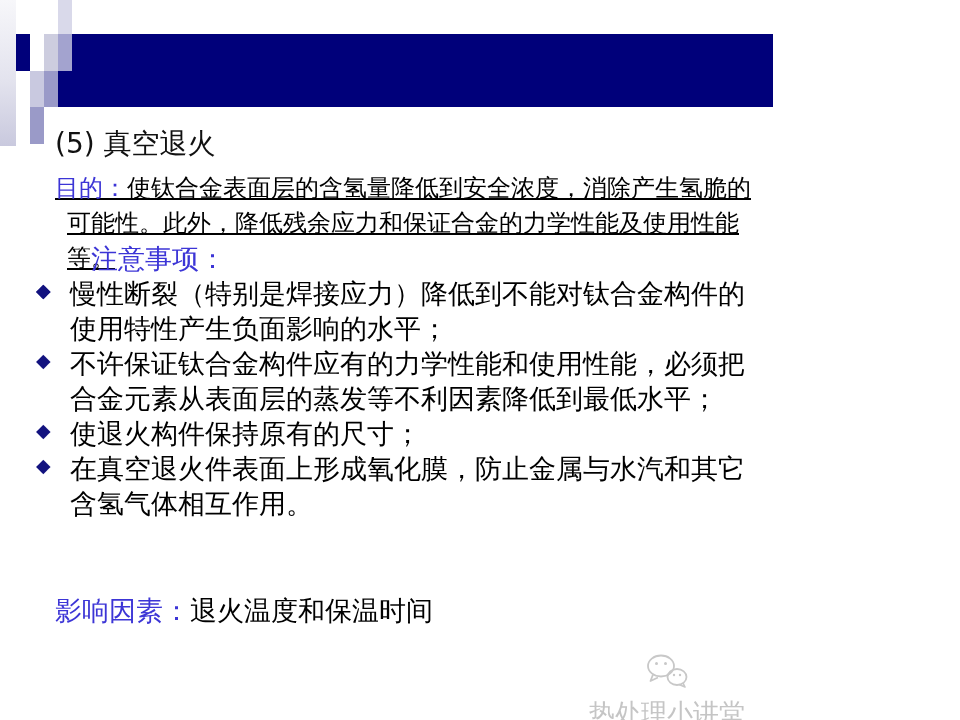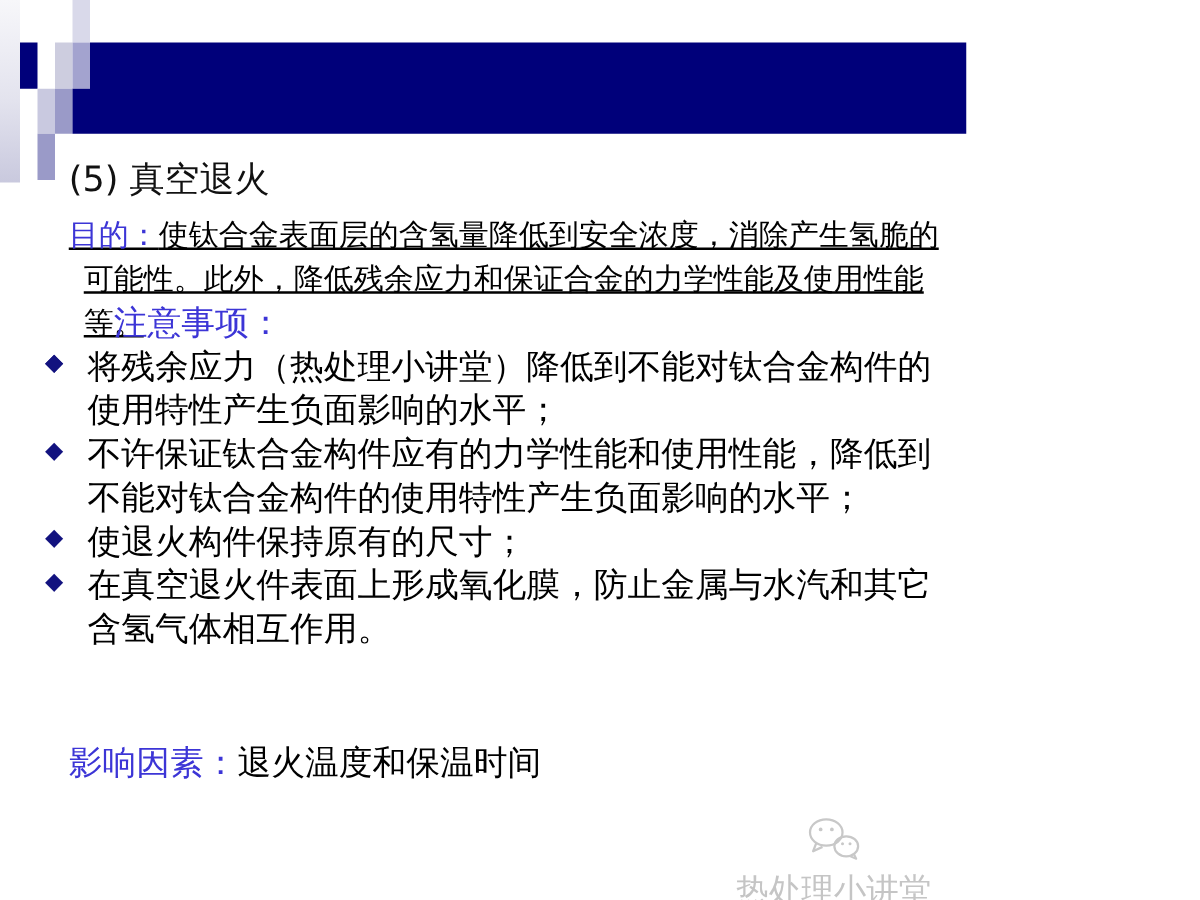--- a/index.html
+++ b/index.html
@@ -88,22 +88,22 @@
   </div>
 
   <h1 class="title">(5) 真空退火</h1>
 
   <p class="purpose"><span class="lbl">目的：</span><span>使钛合金表面层的含氢量降低到安全浓度，消除产生氢脆的可能性。此外，降低残余应力和保证合金的力学性能及使用性能等。</span></p>
 
   <div class="notes-heading lbl">注意事项：</div>
 
   <ul class="bullets">
     <li><span class="diamond">◆</span></li>
-    <li><span class="diamond">◆</span><span>将残余应力（热处理小讲堂）降低到不能对钛合金构件的使用特性产生负面影响的水平；</span></li>
-    <li><span class="diamond">◆</span><span>不许保证钛合金构件应有的力学性能和使用性能，降低到不能对钛合金构件的使用特性产生负面影响的水平；</span></li>
+    <li><span class="diamond">◆</span><span>慢性断裂（特别是焊接应力）降低到不能对钛合金构件的使用特性产生负面影响的水平；</span></li>
+    <li><span class="diamond">◆</span><span>不许保证钛合金构件应有的力学性能和使用性能，必须把合金元素从表面层的蒸发等不利因素降低到最低水平；</span></li>
     <li><span class="diamond">◆</span><span>使退火构件保持原有的尺寸；</span></li>
     <li><span class="diamond">◆</span><span>在真空退火件表面上形成氧化膜，防止金属与水汽和其它含氢气体相互作用。</span></li>
   </ul>
 
   <p class="factors"><span class="lbl">影响因素：</span><span>退火温度和保温时间</span></p>
 
   <div class="watermark">
     <svg width="44" height="36" viewBox="0 0 44 36">
       <ellipse cx="16" cy="13" rx="13" ry="10.5" fill="none" stroke="#c8c8c8" stroke-width="1.8"></ellipse>
       <path d="M8 21.5 L5.5 28 L13 24.5" fill="none" stroke="#c8c8c8" stroke-width="1.8" stroke-linejoin="round"></path>

